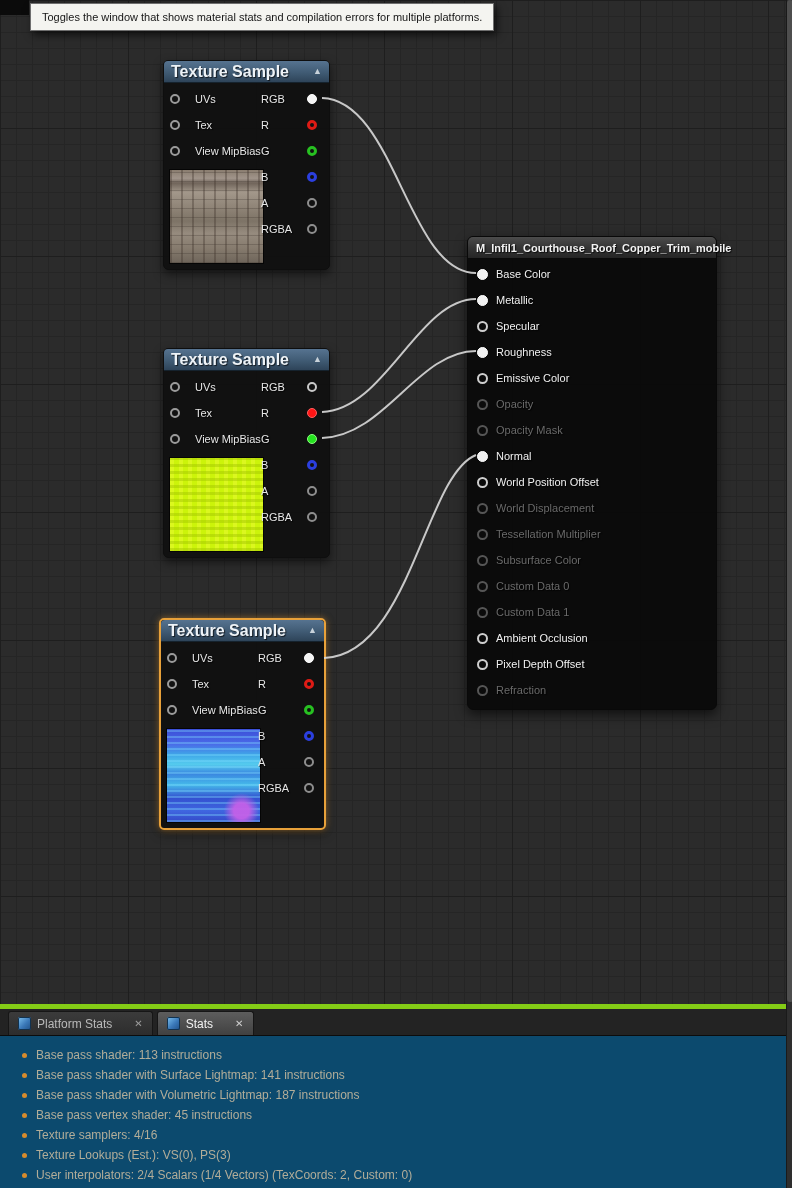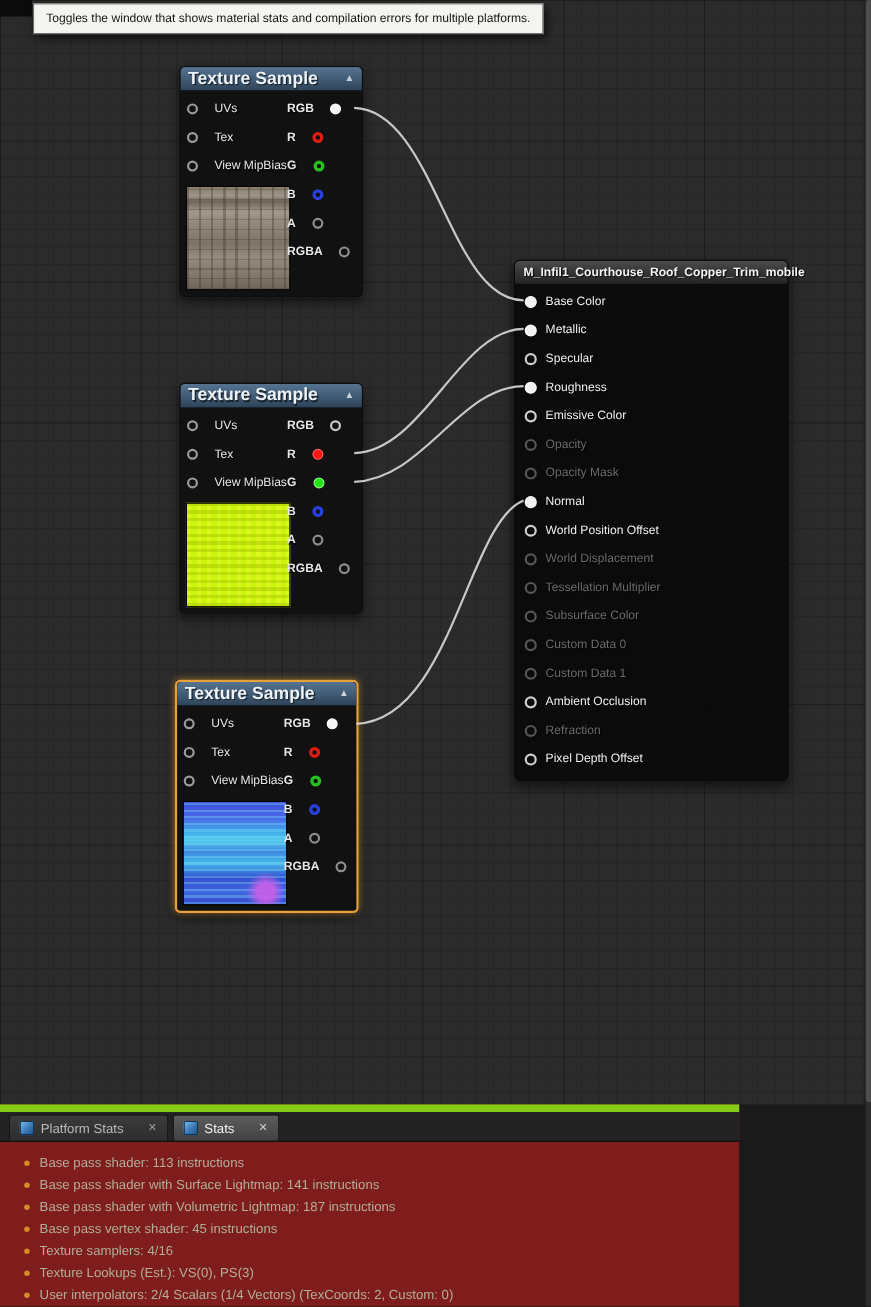--- a/index.html
+++ b/index.html
@@ -43,21 +43,21 @@
     background:linear-gradient(to bottom, #567390 0%, #405b74 55%, #2e4459 100%);
     border-bottom:1px solid #15222d;
   }
   .tnode-title { font-size:16px; font-weight:bold; color:#eef3f7; text-shadow:1px 1px 1px rgba(0,0,0,.7); }
   .collapse { font-size:9px; color:#c8d2da; line-height:1; }
   .tnode-body { display:flex; padding:3px 0 5px; }
   .tnode-left { width:97px; }
   .tnode-right { flex:1; }
   .pin-row { height:26px; display:flex; align-items:center; gap:15px; }
   .pin-row.in  { padding-left:6px; }
-  .pin-row.out { justify-content:flex-start; padding-right:20px;font-weight:bold; }
+  .pin-row.out { justify-content:space-between; padding-right:20px; }
   .pin-label { font-size:11px; color:#e6e6e6; text-shadow:1px 1px 1px rgba(0,0,0,.8); white-space:nowrap; }
   .pin { width:10px; height:10px; border-radius:50%; flex:none; }
   .ring-in    { border:2px solid #9b9b9b; }
   .fill-white { background:#f5f5f5; border:1px solid #ffffff; }
   .ring-white { border:2px solid #c9c9c9; }
   .fill-red   { background:#ff1515; border:1px solid #ff6060; }
   .ring-red   { border:3px solid #de1b15; }
   .fill-green { background:#25e41f; border:1px solid #8cff80; }
   .ring-green { border:3px solid #27c021; }
   .ring-blue  { border:3px solid #2b3fdf; }
@@ -111,22 +111,22 @@
   .tooltip {
     position:absolute; left:30px; top:3px; z-index:20;
     background:#f4f4f0; border:1px solid #6f6f6f; color:#161616;
     font-size:11px; padding:7px 11px; white-space:nowrap;
     box-shadow:3px 4px 8px rgba(0,0,0,0.65);
   }
   .corner { position:absolute; left:0; top:0; width:29px; height:15px; background:#0b0b0b; z-index:10; }
 
   
   .panel {
-    position:absolute; left:0; top:1004px; width:672px; height:184px;
-    background:#7f1d1d; border-top:7px solid #84cc16;
+    position:absolute; left:0; top:1004px; width:792px; height:184px;
+    background:#0c4a6e; border-top:5px solid #84cc16;
   }
   .tabbar {
     height:27px; background:#232323; border-bottom:1px solid #0c0c0c;
     display:flex; align-items:flex-end; padding-left:8px; gap:4px;
   }
   .tab {
     height:24px; display:flex; align-items:center; gap:6px; padding:0 9px;
     border:1px solid #161616; border-bottom:none; border-radius:3px 3px 0 0;
     font-size:12px; cursor:default;
   }
@@ -369,27 +369,27 @@
           <span class="mpin-label">Custom Data 0</span>
         </div>
         <div class="mpin st-disabled">
           <span class="pin"></span>
           <span class="mpin-label">Custom Data 1</span>
         </div>
         <div class="mpin st-open">
           <span class="pin"></span>
           <span class="mpin-label">Ambient Occlusion</span>
         </div>
+        <div class="mpin st-open">
+          <span class="pin"></span>
+          <span class="mpin-label">Pixel Depth Offset</span>
+        </div>
         <div class="mpin st-disabled">
           <span class="pin"></span>
           <span class="mpin-label">Refraction</span>
-        </div>
-        <div class="mpin st-open">
-          <span class="pin"></span>
-          <span class="mpin-label">Pixel Depth Offset</span>
         </div>
       </div>
     </div>
 
     <div class="corner"></div>
     <div class="tooltip">
       <span>Toggles the window that shows material stats and compilation errors for multiple platforms.</span>
     </div>
   </div>
 

